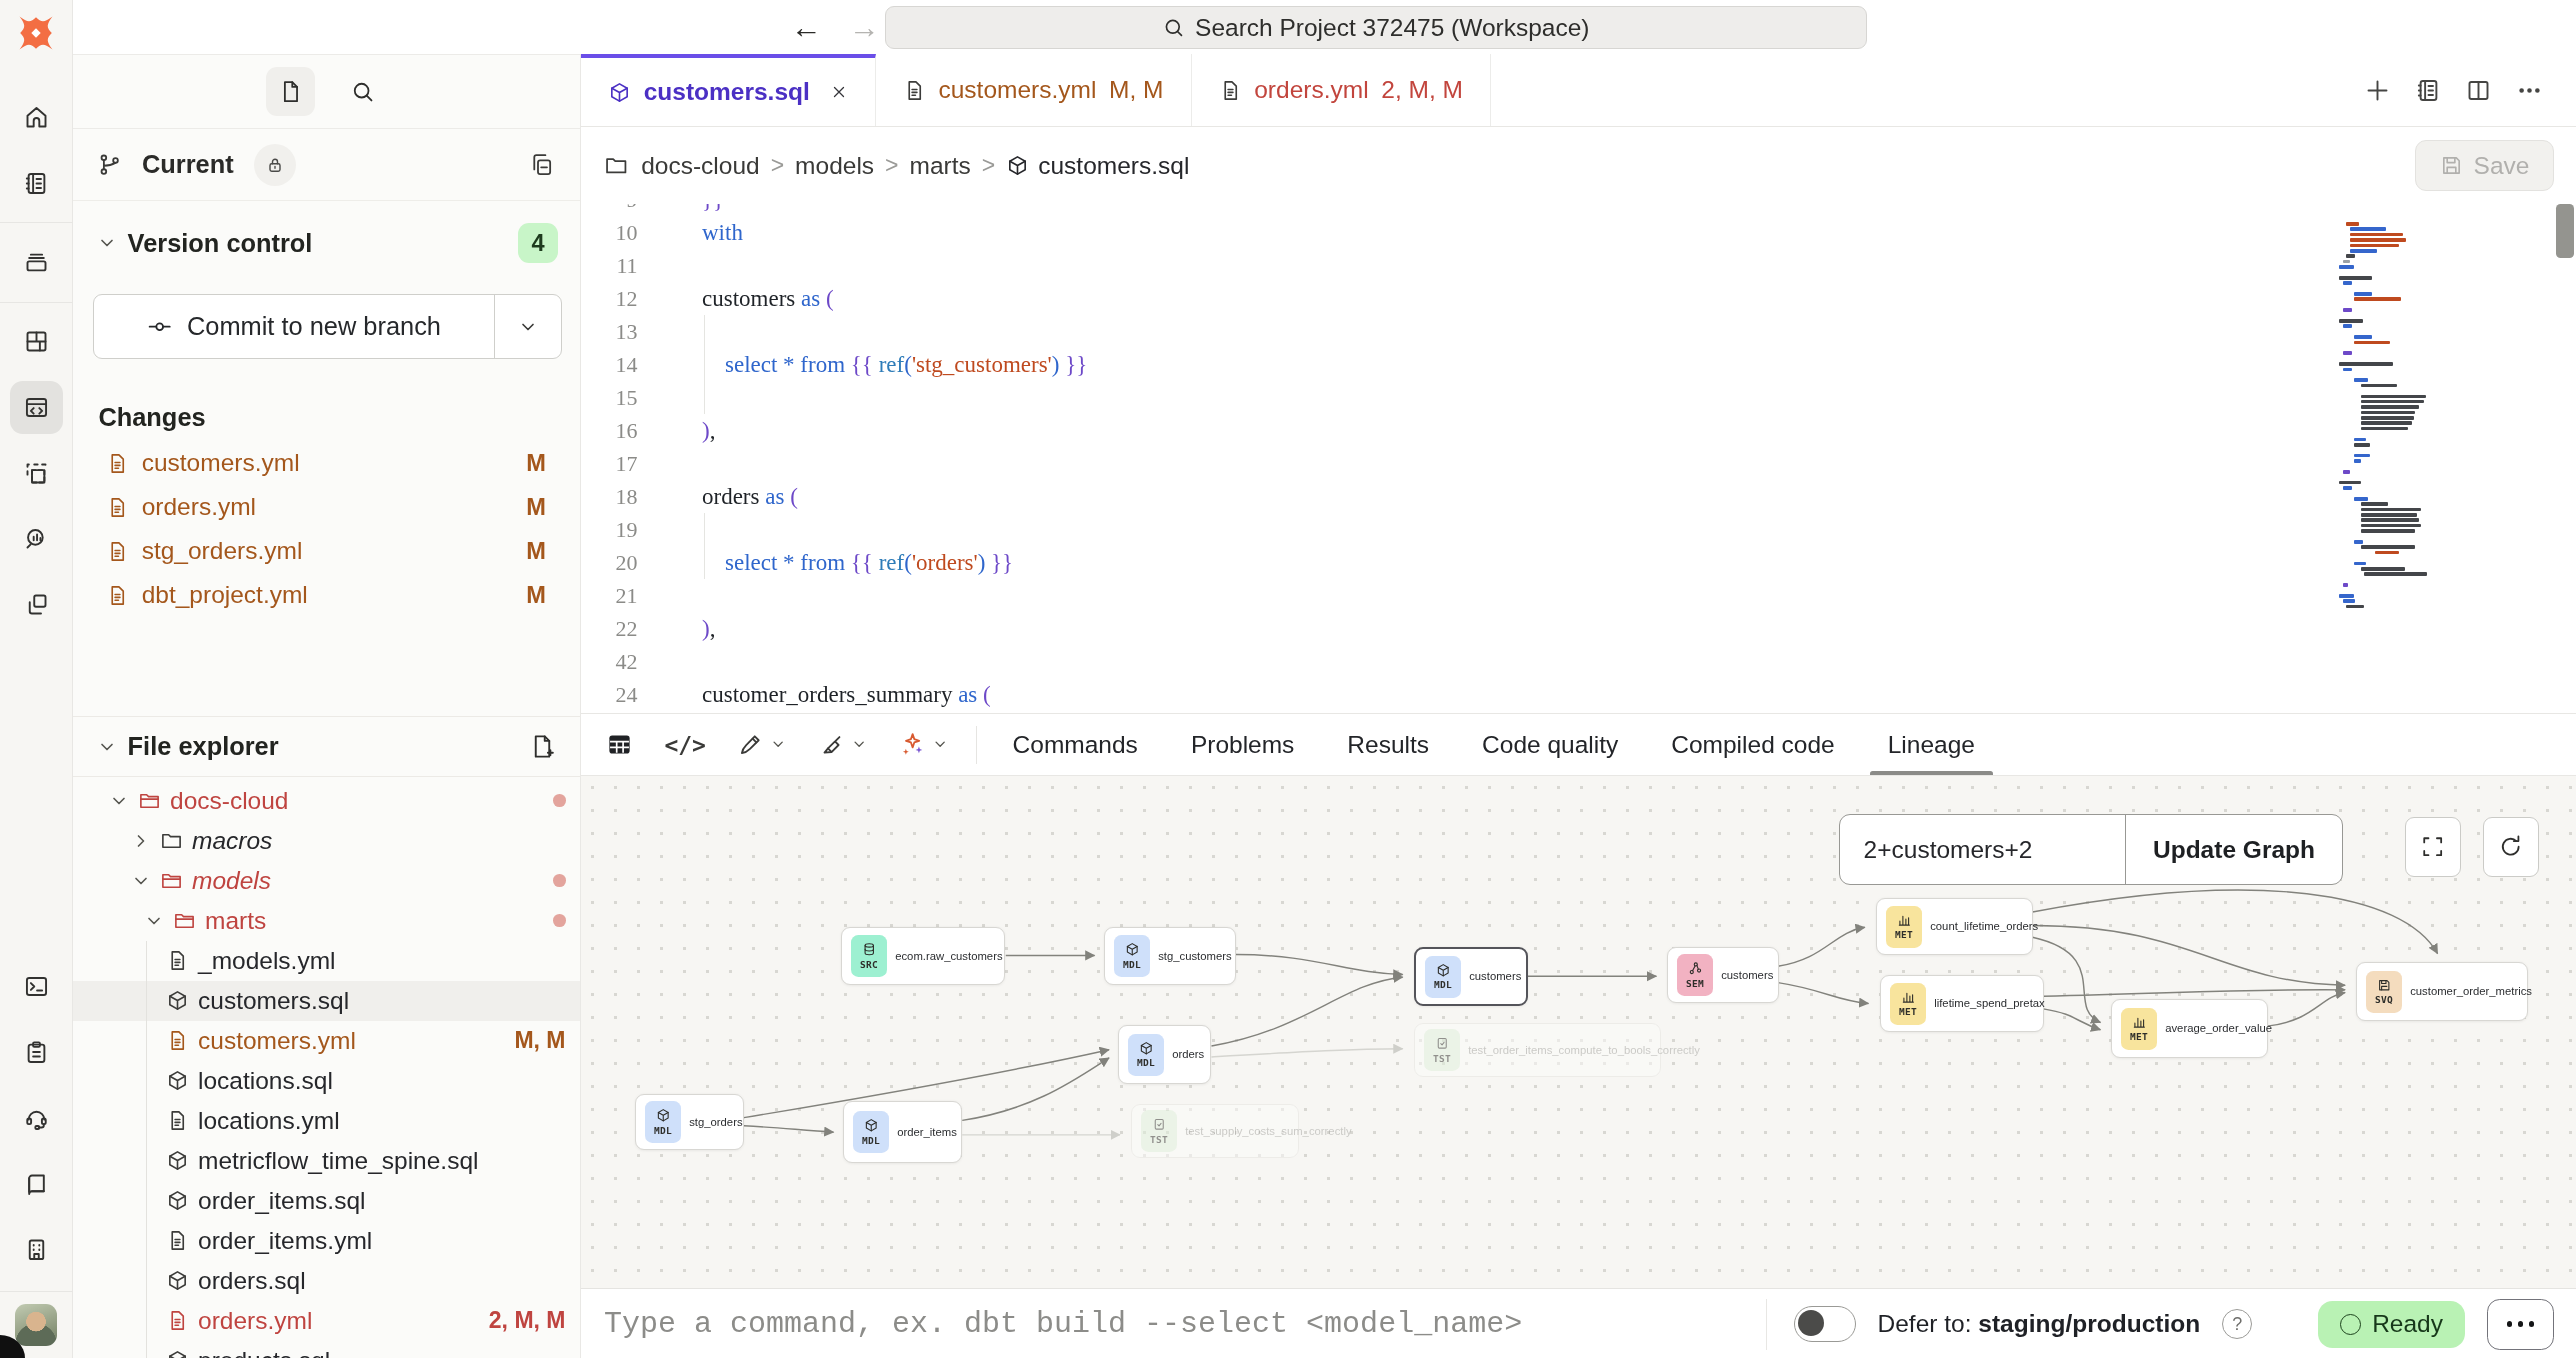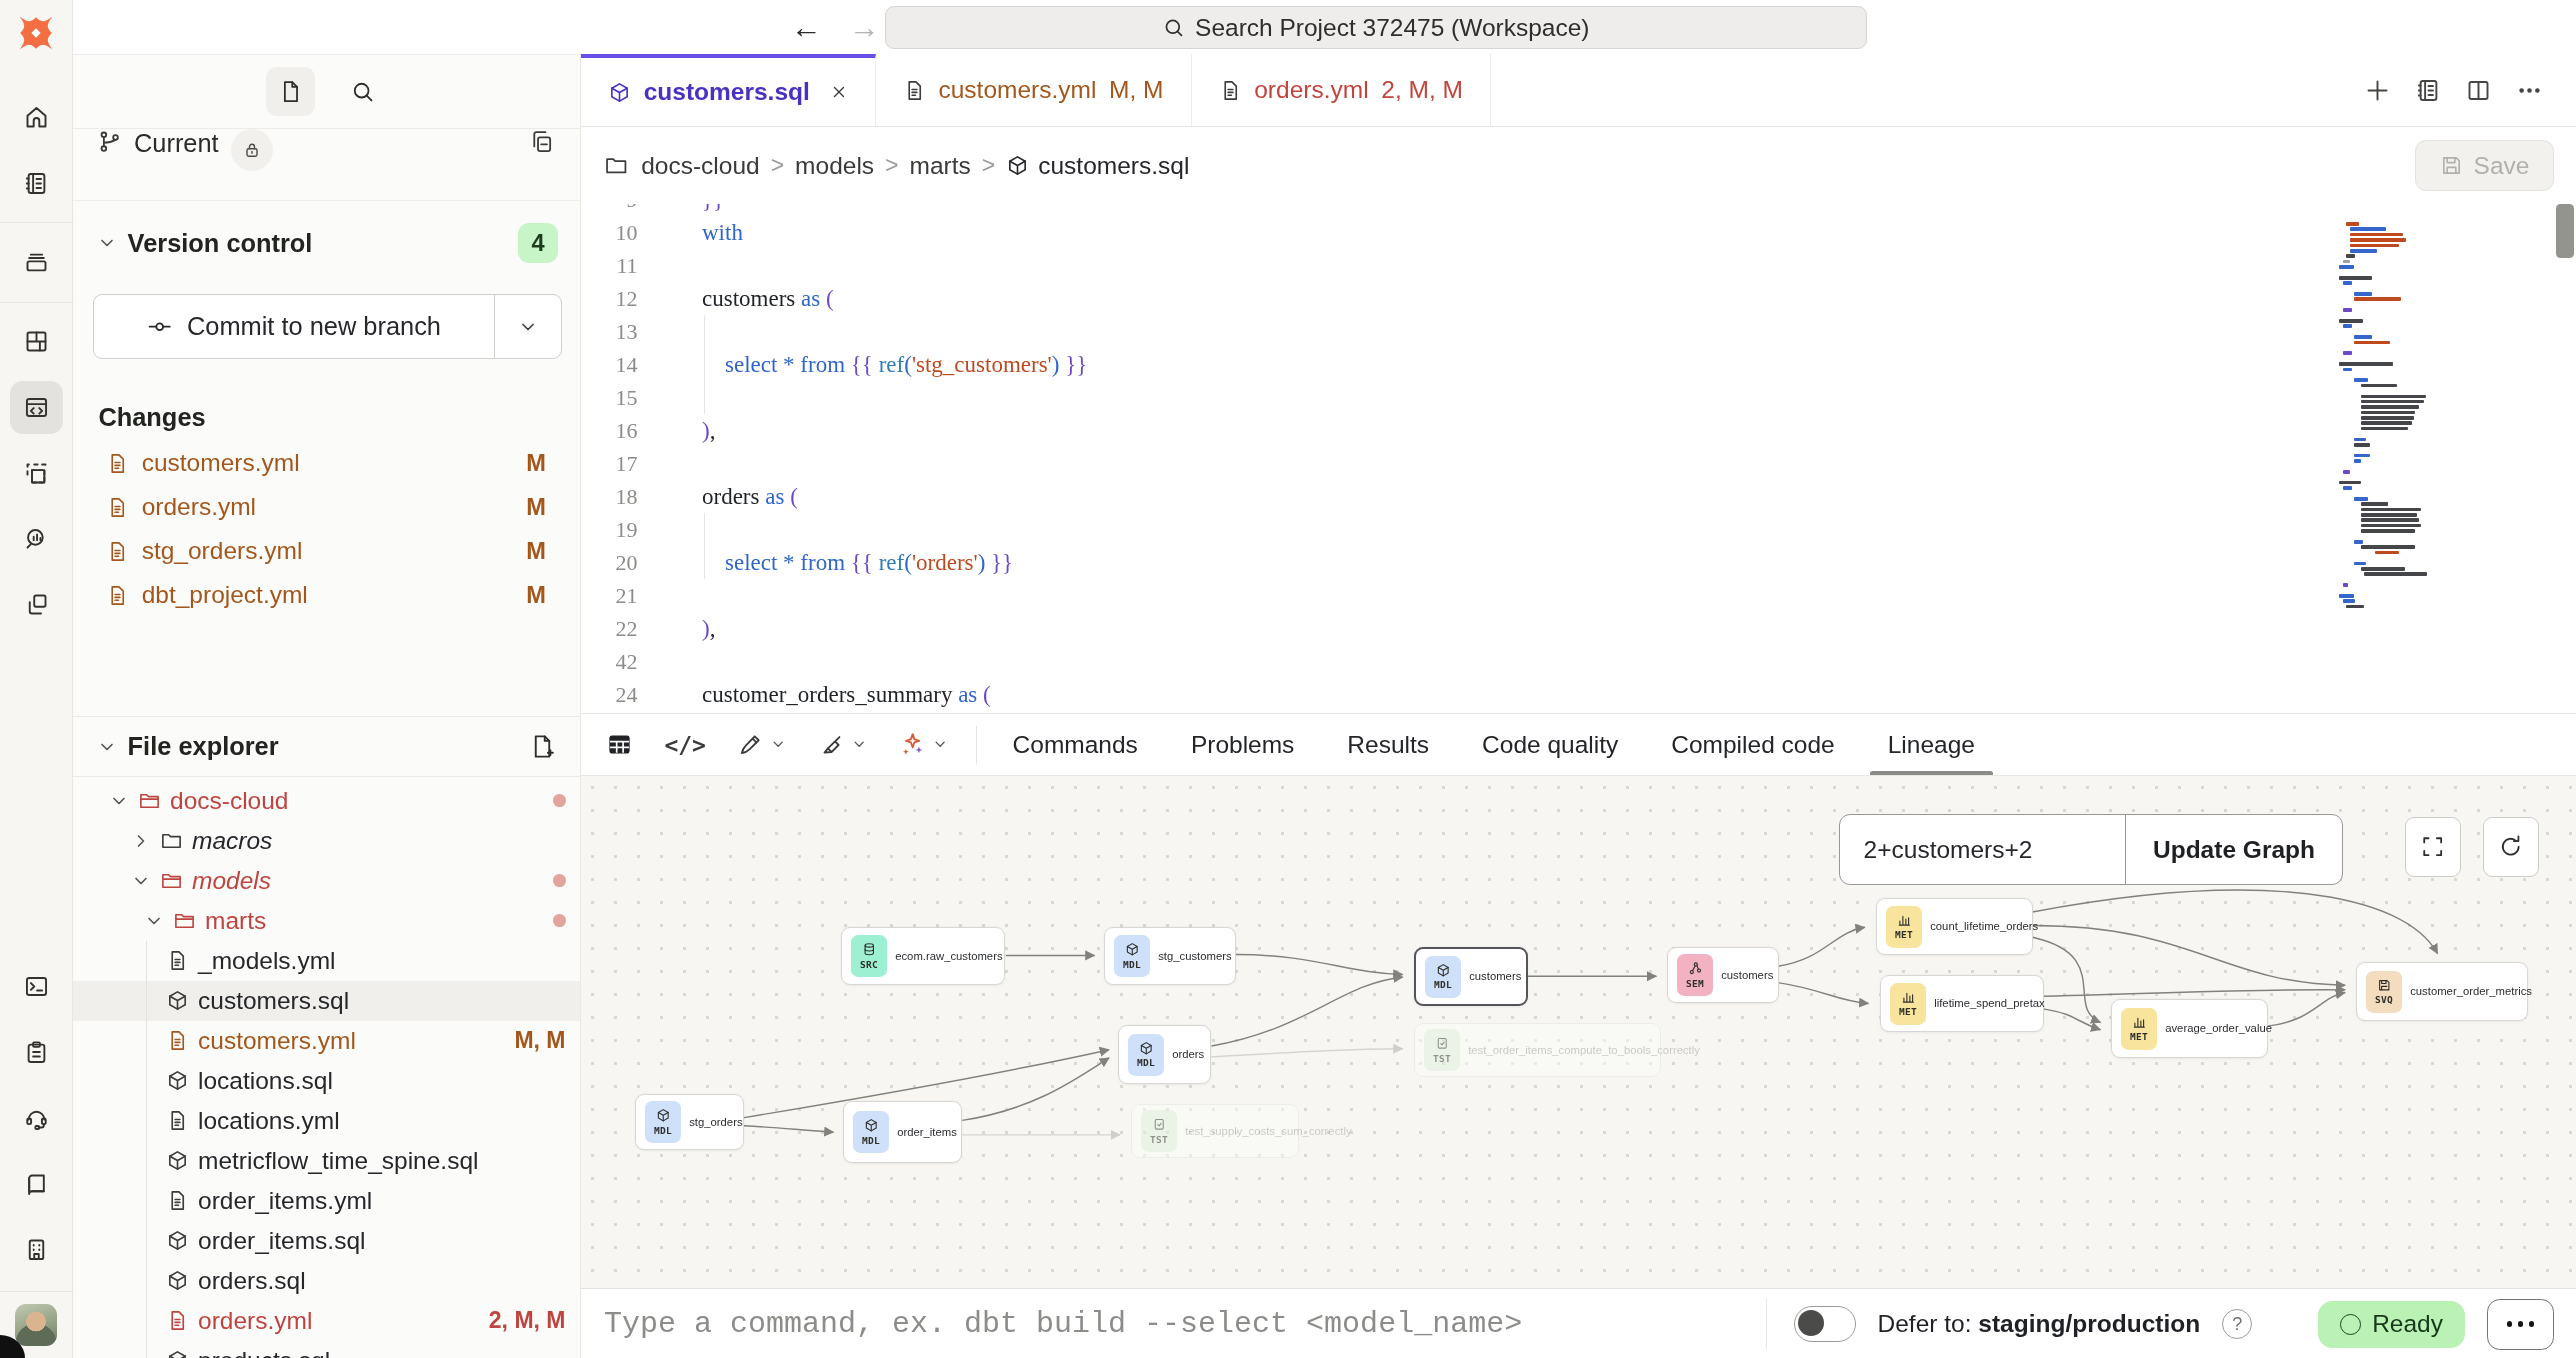--- a/index.html
+++ b/index.html
@@ -34,21 +34,21 @@
   #searchpill svg { width:23.6px; height:23.6px; }
 
   #body-row { flex:1; display:flex; min-height:0; }
 
   
   #sidebar { width:508px; flex:none; background:#fbfbf9; border-right:0.9px solid #e9e8e5; display:flex; flex-direction:column; min-height:0; }
   #sb-head { height:75px; flex:none; border-top:0.9px solid #ecebe8; border-bottom:0.9px solid #ecebe8; display:flex; align-items:center; justify-content:center; gap:23.6px; }
   .sb-tool { width:49px; height:49px; border-radius:11px; display:flex; align-items:center; justify-content:center; color:#2e2e2c; cursor:pointer; }
   .sb-tool svg { width:25.4px; height:25.4px; }
   .sb-tool.active { background:#f0efec; }
-  #current-row { height:72px; flex:none; border-bottom:0.9px solid #eeede9; display:flex; padding:0 25.4px 0 23.6px; gap:12px; }
+  #current-row { height:72px; flex:none; border-bottom:0.9px solid #eeede9; display:flex; align-items:center; padding:0 25.4px 0 23.6px; gap:20px;font-weight:bold; }
   #current-row .c-ico { width:25.4px; height:25.4px; color:#3a3a38; }
   #current-label { font-size:25.4px; color:#2b2b29; }
   .lock-pill { width:42px; height:42px; border-radius:50%; background:#f1f0ed; display:flex; align-items:center; justify-content:center; color:#4a4a48; }
   .lock-pill svg { width:20px; height:20px; }
   #current-row .grow { flex:1; }
   .copy-ico { width:25.4px; height:25.4px; color:#3a3a38; cursor:pointer; }
 
   #vc { flex:none; height:515px; padding-top:22px; }
   .sect-head { display:flex; align-items:center; padding:0 22px 0 23.6px; gap:11px; cursor:pointer; }
   .sect-head svg { width:20px; height:20px; color:#55554f; }
@@ -463,31 +463,31 @@
               </div>
               <div class="tree-row lvl3">
                 <svg class="i ticon" viewBox="0 0 24 24">
                   <path d="M12 3 20 7.5v9L12 21 4 16.5v-9z"></path>
                   <path d="M12 12 20 7.5M12 12v9M12 12 4 7.5"></path>
                 </svg>
                 <span class="tlabel">metricflow_time_spine.sql</span>
               </div>
               <div class="tree-row lvl3">
                 <svg class="i ticon" viewBox="0 0 24 24">
+                  <path d="M12 3 20 7.5v9L12 21 4 16.5v-9z"></path>
+                  <path d="M12 12 20 7.5M12 12v9M12 12 4 7.5"></path>
+                </svg>
+                <span class="tlabel">order_items.sql</span>
+              </div>
+              <div class="tree-row lvl3">
+                <svg class="i ticon" viewBox="0 0 24 24">
                   <path d="M6.5 3h7L18 7.5V21H6.5z"></path>
                   <path d="M9.5 11h5M9.5 14h5M9.5 17h3.5"></path>
                 </svg>
                 <span class="tlabel">order_items.yml</span>
-              </div>
-              <div class="tree-row lvl3">
-                <svg class="i ticon" viewBox="0 0 24 24">
-                  <path d="M12 3 20 7.5v9L12 21 4 16.5v-9z"></path>
-                  <path d="M12 12 20 7.5M12 12v9M12 12 4 7.5"></path>
-                </svg>
-                <span class="tlabel">order_items.sql</span>
               </div>
               <div class="tree-row lvl3">
                 <svg class="i ticon" viewBox="0 0 24 24">
                   <path d="M12 3 20 7.5v9L12 21 4 16.5v-9z"></path>
                   <path d="M12 12 20 7.5M12 12v9M12 12 4 7.5"></path>
                 </svg>
                 <span class="tlabel">orders.sql</span>
               </div>
               <div class="tree-row lvl3 red">
                 <svg class="i ticon" viewBox="0 0 24 24">

